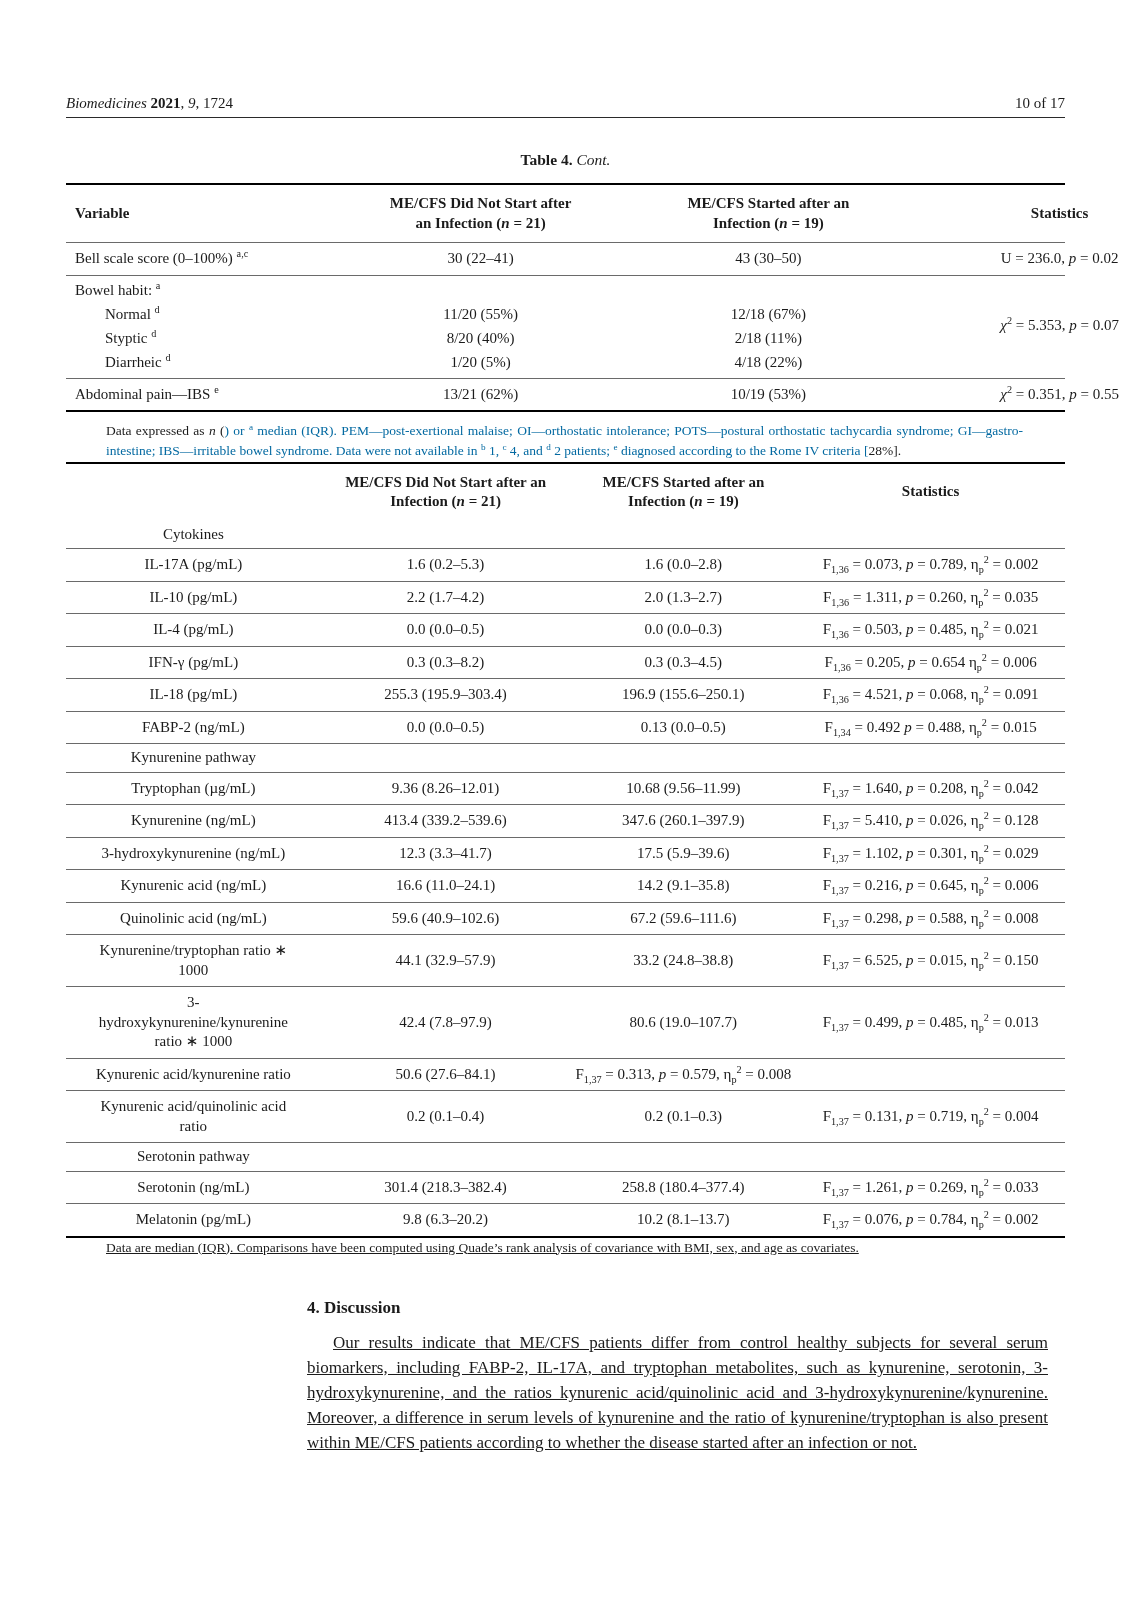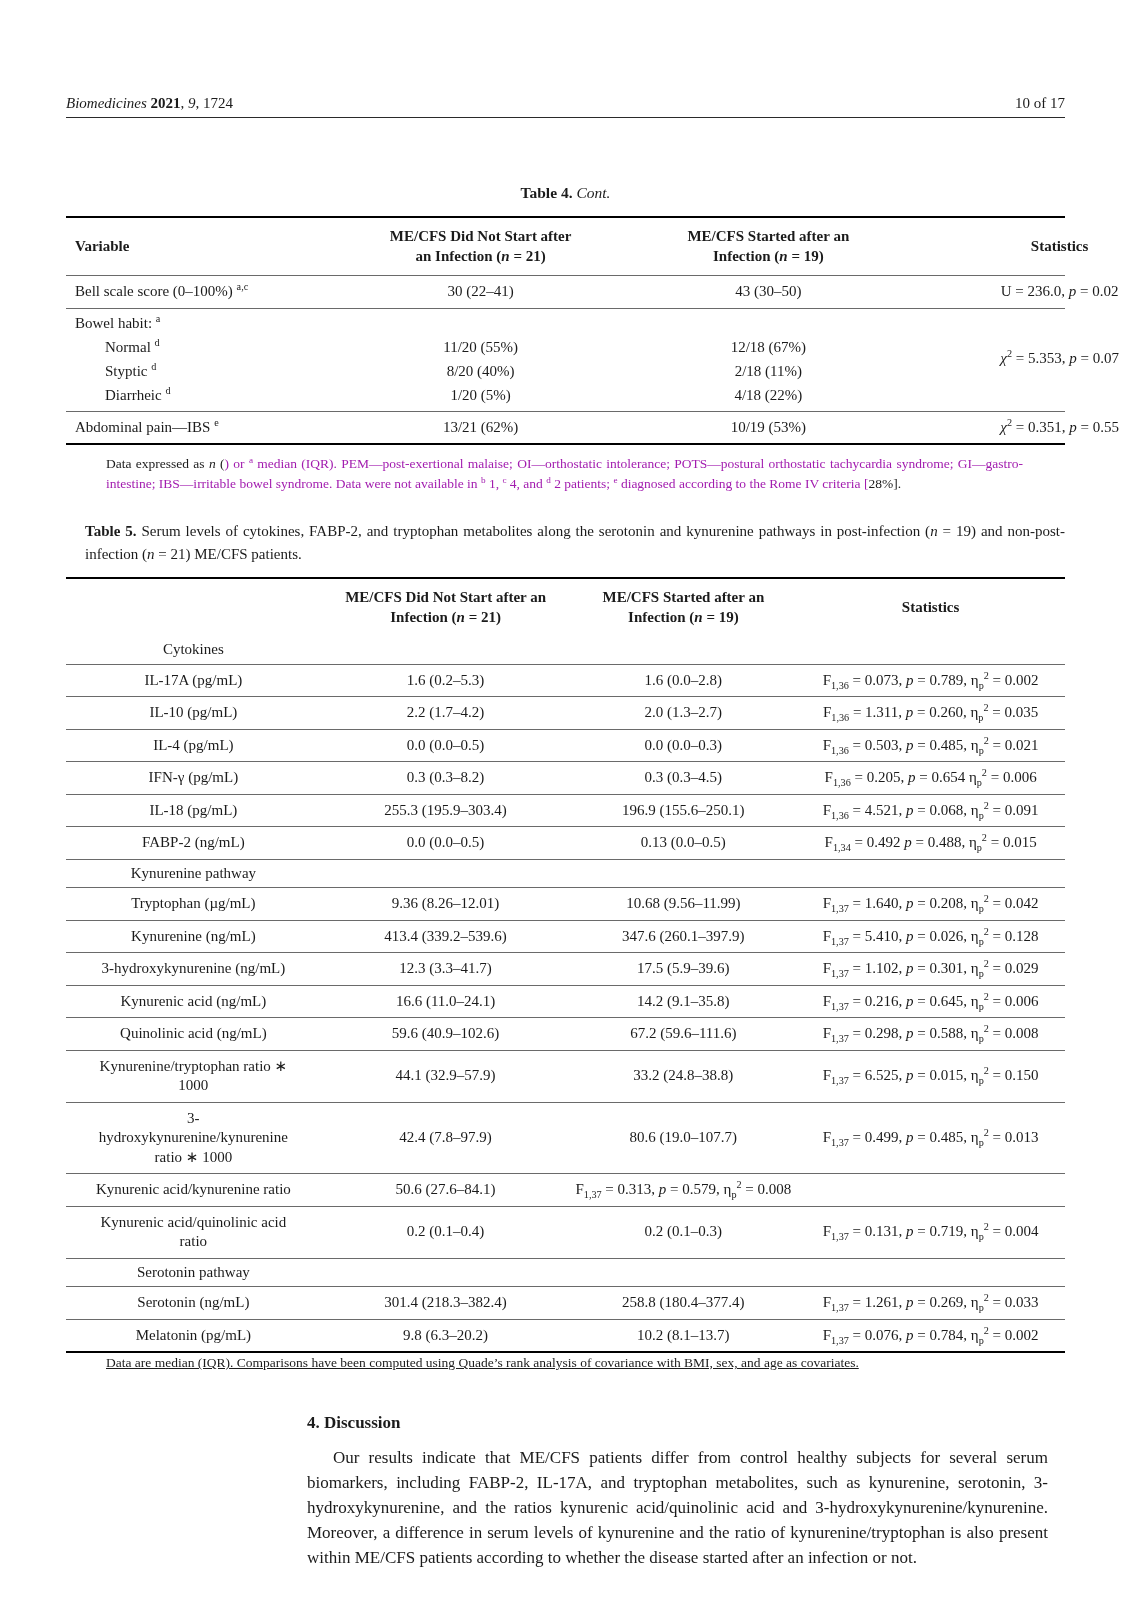--- a/index.html
+++ b/index.html
@@ -7,48 +7,48 @@
     width:1131px;height:1600px;overflow:hidden;background:#ffffff;
     font-family:"Liberation Serif", serif;color:#1b1b1b;
     -webkit-font-smoothing:antialiased;
   }
   .page{position:relative;width:999px;margin:0 auto;padding-top:95px;}
   
   .runhead{display:flex;justify-content:space-between;align-items:baseline;
     font-size:15px;line-height:16px;}
   .headrule{border-bottom:1.2px solid #2a2a2a;margin-top:6px;}
   
-  .t4caption{text-align:center;font-size:15.5px;margin-top:66px;margin-bottom:14px;}
+  .t4caption{text-align:center;font-size:15.5px;margin-top:33px;margin-bottom:14px;}
   .t5caption{font-size:15px;line-height:1.55;margin:25px 0 11px 19px;text-align:justify;}
   
   .tbl{border-top:2.5px solid #000;border-bottom:2.5px solid #000;font-size:15px;}
   .row{display:grid;align-items:center;border-top:1px solid #6a6a6a;}
   .row:first-child{border-top:none;}
   .t4 .row{grid-template-columns:24.5% 25.6% 23.6% 26.3%;gap:42px;}
   .t5 .row{grid-template-columns:25.5% 25.0% 22.6% 26.9%;}
   .cell{text-align:center;padding:6px 4px;line-height:1.3;}
   .cell.left{text-align:left;padding-left:9px;}
   .bold{font-weight:bold;}
   .pre{white-space:pre-line;}
   .hrow .cell{padding-top:9px;padding-bottom:9px;}
   .stats{font-size:15px;}
   sub,sup{font-size:68%;line-height:0;}
   .ln{line-height:24px;min-height:24px;}
   .ind{padding-left:30px;}
   .bowel .cell{padding-top:2px;padding-bottom:4px;}
   .srow .cell{padding:4px 4px;}
-  .cite{color:#a21caf;}
+  .cite{color:#0369a1;}
   
   .footnote{font-size:13.5px;line-height:1.5;text-align:justify;
     margin:9px 42px 0 40px;}
   .footnote5{margin-top:0;text-decoration:underline;}
   
   .discussion{margin-left:241px;width:741px;margin-top:40px;}
   .dheading{font-weight:bold;font-size:17px;}
-  .dpara{font-size:17px;line-height:1.47;text-align:justify;text-indent:26px;margin-top:13px;}
+  .dpara{font-size:17px;line-height:1.47;text-align:justify;text-indent:26px;margin-top:13px;text-decoration:underline;}
 </style>
 </head>
 <body>
 
 <div class="page">
 
   <div class="runhead">
     <span><i>Biomedicines</i> <b>2021</b>, <i>9</i>, 1724</span>
     <span>10 of 17</span>
   </div>
@@ -98,21 +98,20 @@
     <div class="row">
       <div class="cell left">Abdominal pain—IBS <sup>e</sup></div>
       <div class="cell">13/21 (62%)</div>
       <div class="cell">10/19 (53%)</div>
       <div class="cell stats"><i>χ</i><sup>2</sup> = 0.351, <i>p</i> = 0.55</div>
     </div>
   </div>
 
   <div class="footnote">Data expressed as <i>n</i> (<span class="cite">) or <sup>a</sup> median (IQR). PEM—post-exertional malaise; OI—orthostatic intolerance; POTS—postural orthostatic tachycardia syndrome; GI—gastro-intestine; IBS—irritable bowel syndrome. Data were not available in <sup>b</sup> 1, <sup>c</sup> 4, and <sup>d</sup> 2 patients; <sup>e</sup> diagnosed according to the Rome IV criteria [</span>28%].</div>
 
-  <div class="t5caption"><b>Table 5.</b> Serum levels of cytokines, FABP-2, and tryptophan metabolites along the serotonin and kynurenine pathways in post-infection (<i>n</i> = 19) and non-post-infection (<i>n</i> = 21) ME/CFS patients.</div>
 
   <div class="tbl t5">
     <div class="row hrow">
       <div class="cell"></div>
       <div class="cell bold pre">ME/CFS Did Not Start after an
 Infection (<i>n</i> = 21)</div>
       <div class="cell bold pre">ME/CFS Started after an
 Infection (<i>n</i> = 19)</div>
       <div class="cell bold">Statistics</div>
     </div>

